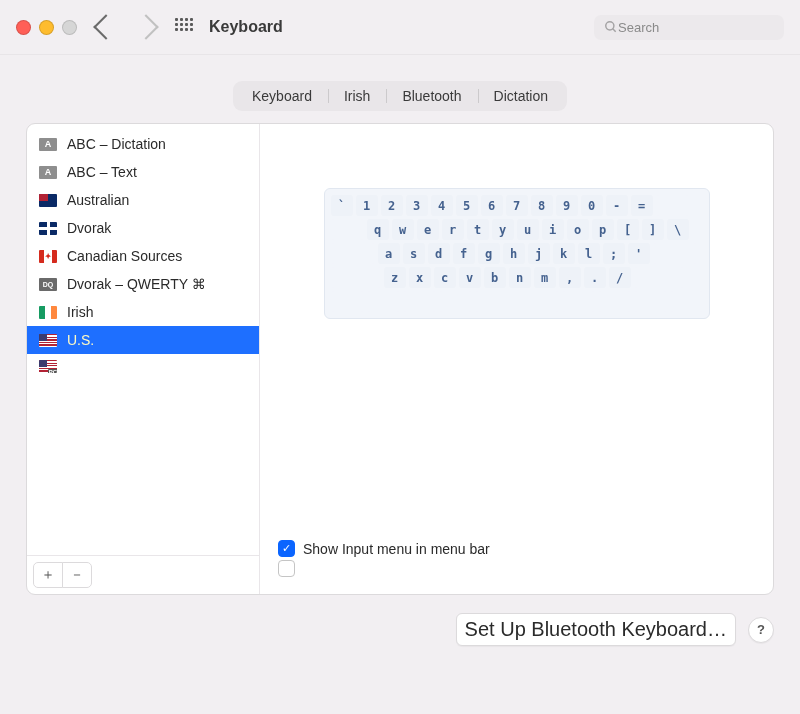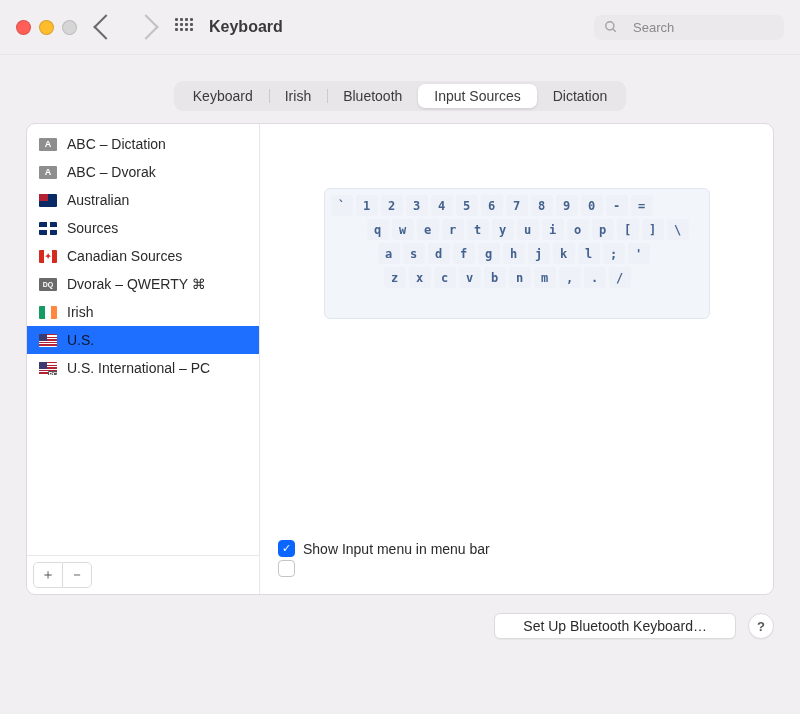--- a/index.html
+++ b/index.html
@@ -39,21 +39,21 @@
   .dot.yel{background:#febc2e;border:.5px solid rgba(0,0,0,.15)}
   .dot.grn{background:#d6d6d6;border:.5px solid rgba(0,0,0,.12)}
   .navbtns{display:flex;gap:22px;margin-right:10px}
   .chev{width:10px;height:10px;border:solid #6a6a6a;border-width:0 2px 2px 0;display:inline-block;padding:3px}
   .chev.left{transform:rotate(135deg)}
   .chev.right{transform:rotate(-45deg);border-color:#c1c1c1}
   .apps-icon{width:18px;height:18px;display:grid;grid-template-columns:repeat(4,3px);grid-template-rows:repeat(3,3px);gap:2px;margin-right:6px}
   .apps-icon span{background:#5a5a5a;border-radius:1px}
   .title{font-size:16px;font-weight:600;color:#3a3a3a}
   .spacer{flex:1}
-  .search{display:flex;align-items:center;gap:15px;background:var(--search-bg);border-radius:7px;padding:5px 10px;width:170px;color:#8a8a8a}
+  .search{display:flex;align-items:center;gap:0;background:var(--search-bg);border-radius:7px;padding:5px 10px;width:170px;color:#8a8a8a}
   .search svg{opacity:.55}
   .search span{font-size:13px}
 
   
   .tabs{display:flex;justify-content:center;margin-top:26px}
   .tabseg{display:flex;background:var(--tab-bg);border-radius:9px;padding:3px;gap:0}
   .tab{padding:4px 16px;border-radius:7px;font-size:14px;color:#3a3a3a;position:relative}
   .tab.active{background:var(--tab-active);box-shadow:0 1px 3px rgba(0,0,0,.12)}
   .tab+.tab::before{content:"";position:absolute;left:0;top:5px;bottom:5px;width:1px;background:rgba(0,0,0,.12)}
   .tab.active::before,.tab.active+.tab::before{display:none}
@@ -64,21 +64,21 @@
     background:var(--panel);
     border:1px solid var(--panel-border);
     border-radius:9px;
     height:470px;
     display:flex;
     overflow:hidden;
   }
   .sidebar{width:232px;border-right:1px solid var(--divider);display:flex;flex-direction:column}
   .list{flex:1;overflow:auto;padding-top:6px}
   .item{display:flex;align-items:center;gap:10px;padding:6px 12px;font-size:14px}
-  .item.sel{background:var(--blue-sel);color:#0f172a}
+  .item.sel{background:var(--blue-sel);color:#fef9c3}
   .flag{width:18px;height:13px;border-radius:1px;display:inline-flex;align-items:center;justify-content:center;font-size:8px;font-weight:700;color:#fff;flex:0 0 18px;overflow:hidden;position:relative}
   .flag.letter{background:#8e8e8e;font-size:9px}
   .flag.dq{background:#6a6a6a;font-size:7px}
 
   
   .flag.au{background:#0a2a66}
   .flag.au::after{content:"";position:absolute;left:0;top:0;width:9px;height:7px;background:#b22234}
   .flag.gb{background:#0a2a66}
   .flag.gb::before{content:"";position:absolute;inset:0;background:
       linear-gradient(#fff,#fff) center/100% 3px no-repeat,
@@ -114,21 +114,21 @@
   .key.mod25{width:50px}
   .key.space{flex:1}
 
   .opts{padding:8px 18px 14px;font-size:14px}
   .optrow{display:flex;align-items:center;gap:8px;margin:3px 0}
   .chk{width:15px;height:15px;border-radius:4px;border:1px solid #c5c5c5;display:inline-flex;align-items:center;justify-content:center;flex:0 0 15px}
   .chk.on{background:var(--blue);border-color:var(--blue);color:#fff;font-size:11px}
 
   
   .footer{display:flex;justify-content:flex-end;align-items:center;gap:12px;padding:18px 26px 0}
-  .btn{background:#fff;border:1px solid var(--panel-border);border-radius:6px;padding:4px 28px;font-size:14px;box-shadow:0 1px 1px rgba(0,0,0,.04)}
+  .btn{background:#fff;border:1px solid var(--panel-border);border-radius:6px;padding:4px 8px;font-size:20px;box-shadow:0 1px 1px rgba(0,0,0,.04)}
   .help{width:24px;height:24px;border-radius:50%;border:1px solid var(--panel-border);background:#fff;display:flex;align-items:center;justify-content:center;font-weight:600;color:#555;box-shadow:0 1px 1px rgba(0,0,0,.04)}
 </style>
 </head>
 <body>
 
 <div class="titlebar">
   <div class="traffic">
     <div class="dot red"></div>
     <div class="dot yel"></div>
     <div class="dot grn"></div>
@@ -160,47 +160,46 @@
       </svg>
     <span>Search</span>
   </div>
 </div>
 
 <div class="tabs">
   <div class="tabseg">
     <div class="tab">Keyboard</div>
     <div class="tab">Irish</div>
     <div class="tab">Bluetooth</div>
-    <div class="tab active">Input Sources</div>
     <div class="tab">Dictation</div>
   </div>
 </div>
 
 <div class="panel">
   <div class="sidebar">
     <div class="list" id="src-list">
         <div class="item">
           <span class="flag letter">
             <span>A</span>
           </span>
           <span>ABC – Dictation</span>
         </div>
         <div class="item">
           <span class="flag letter">
             <span>A</span>
           </span>
-          <span>ABC – Dvorak</span>
+          <span>ABC – Text</span>
         </div>
         <div class="item">
           <span class="flag au"></span>
           <span>Australian</span>
         </div>
         <div class="item">
           <span class="flag gb"></span>
-          <span>Sources</span>
+          <span>Dvorak</span>
         </div>
         <div class="item">
           <span class="flag ca">
             <span>✦</span>
           </span>
           <span>Canadian Sources</span>
         </div>
         <div class="item">
           <span class="flag dq">
             <span>DQ</span>
@@ -210,21 +209,20 @@
         <div class="item">
           <span class="flag ie"></span>
           <span>Irish</span>
         </div>
         <div class="item sel">
           <span class="flag us"></span>
           <span>U.S.</span>
         </div>
         <div class="item">
           <span class="flag usintl"></span>
-          <span>U.S. International – PC</span>
         </div>
       </div>
     <div class="addremove">
       <div class="sqbtn">＋</div>
       <div class="sqbtn">－</div>
     </div>
   </div>
 
   <div class="right">
     <div class="kbwrap">

